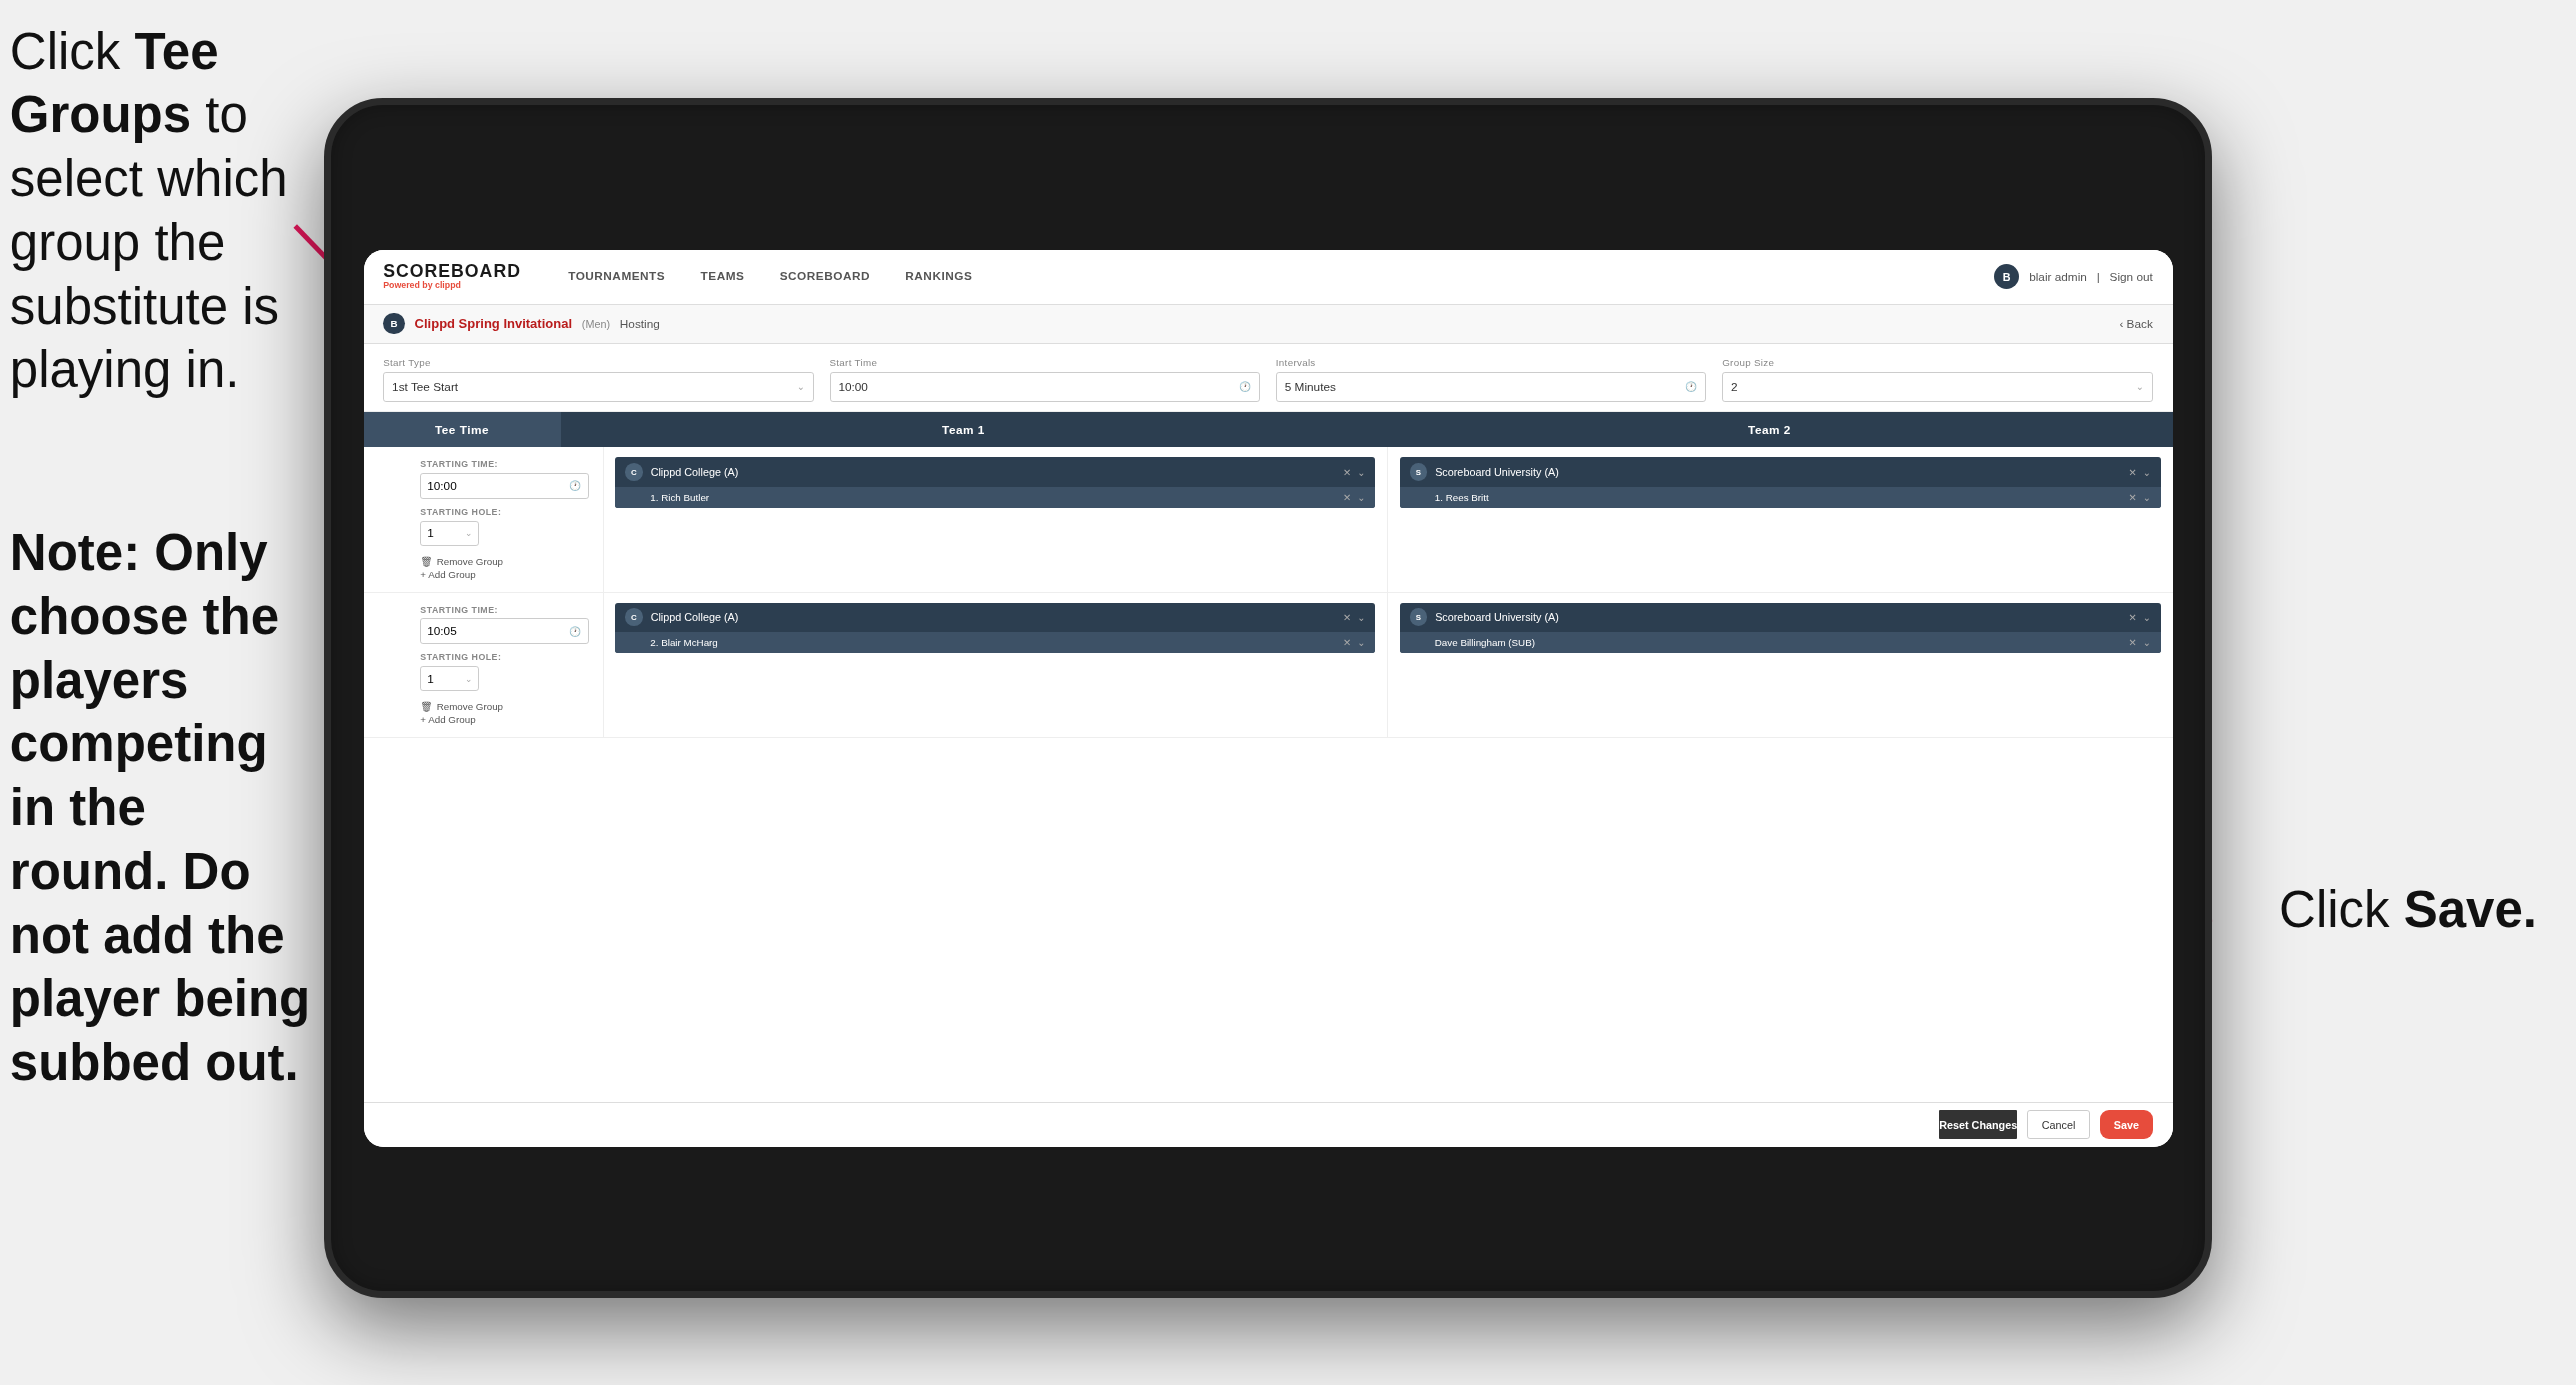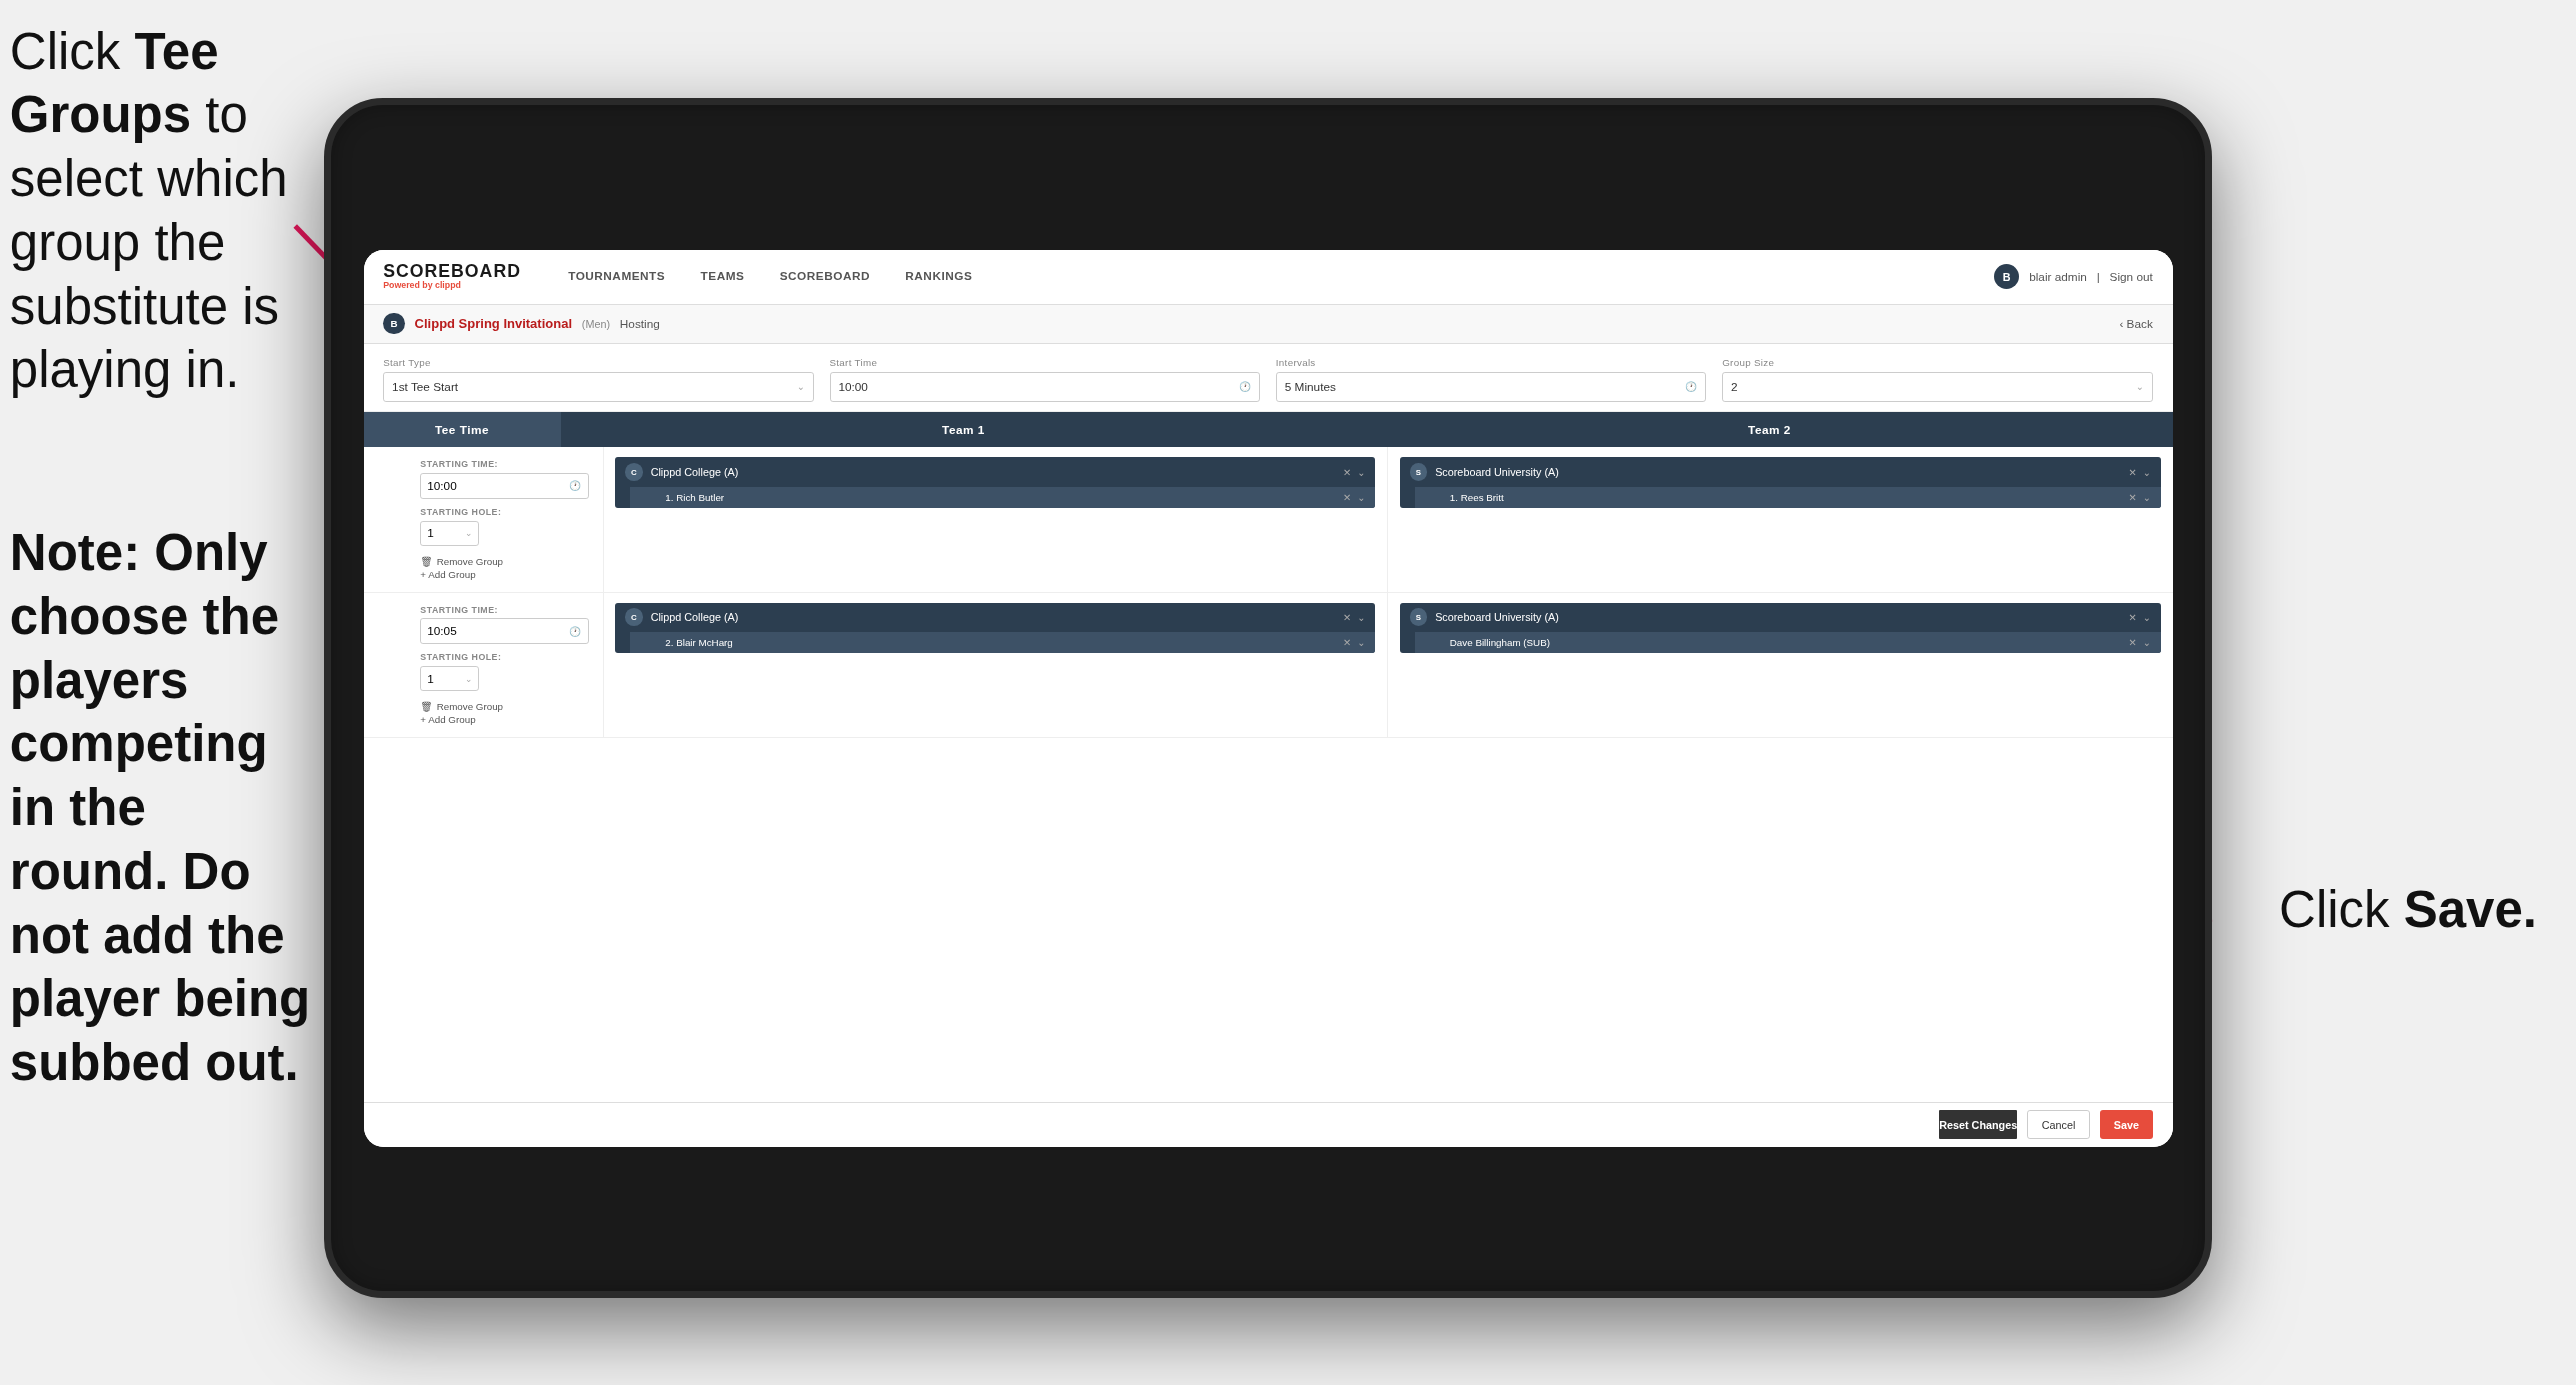--- a/index.html
+++ b/index.html
@@ -376,21 +376,20 @@
       color: #aaa;
       font-size: 9.8px;
     }
 
     .player-row {
       background: #3d5166;
       padding: 4.9px 9.8px 4.9px 35px;
       display: flex;
       align-items: center;
       justify-content: space-between;
-      margin-left: 15px;
     }
     .player-name {
       color: #fff;
       font-size: 9.8px;
     }
     .player-controls {
       display: flex;
       align-items: center;
       gap: 5.9px;
       color: #aaa;
@@ -430,21 +429,21 @@
       border-radius: 2.9px;
       font-size: 10.8px;
       cursor: pointer;
     }
     .btn-save {
       height: 29.5px;
       padding: 0 13.8px;
       background: #e74c3c;
       color: #fff;
       border: none;
-      border-radius: 3px;
+      border-radius: 9px;
       font-size: 10.8px;
       cursor: pointer;
       font-weight: 700;
     }
   </style>
 </head>
 <body>
 
 <div class="annotation-text">
   <span>Click </span><strong>Tee Groups</strong><span> to select which group the substitute is playing in.</span>

